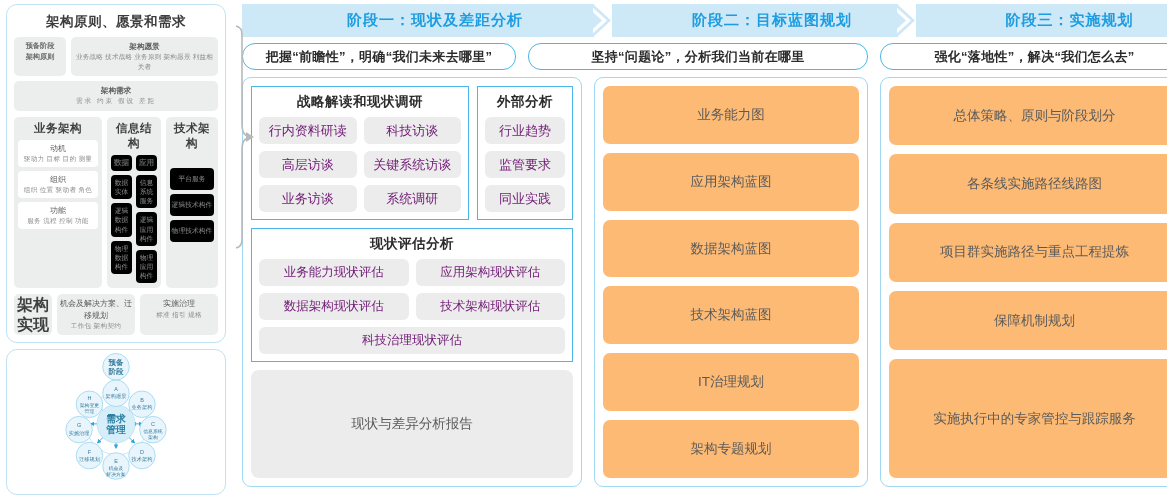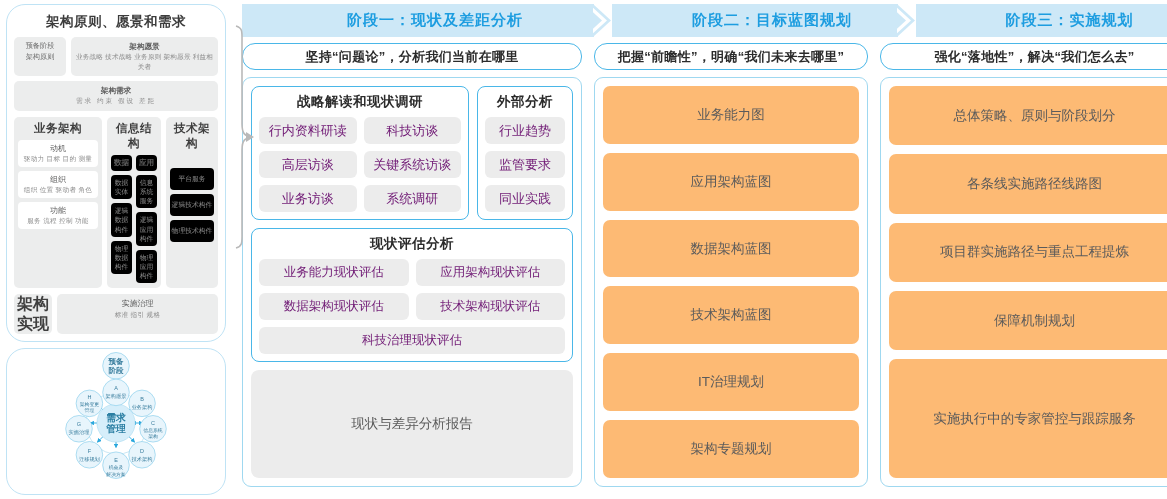--- a/index.html
+++ b/index.html
@@ -13,42 +13,42 @@
 
   
   .left-col {
     width: 232px; height: 499px;
     padding: 4px 6px 4px 6px;
     display: flex; flex-direction: column; gap: 6px;
     flex: 0 0 232px;
   }
   .panel-outline {
     border: 1.4px solid #bfe3f5;
-    border-radius: 19px;
+    border-radius: 11px;
     background: #ffffff;
   }
   
   .togaf-panel { padding: 6px 7px 7px 7px; }
   .tg-title {
     text-align: center;
     font-size: 13.5px; font-weight: bold; color: #3c3c3c;
     letter-spacing: .5px;
     margin: 2px 0 6px 0;
   }
   .gbox {
     background: #eceded;
     border-radius: 5px;
   }
   .tg-row { display: flex; gap: 5px; }
   .tg-prep {
     flex: 0 0 52px;
     padding: 4px 2px;
     text-align: center;
     font-size: 7.2px; color: #6d6d6d; line-height: 1.5;
-    font-weight: normal;
+    font-weight: bold;
   }
   .tg-vision { flex: 1; padding: 4px 4px; text-align: center; }
   .tg-hd { font-size: 7.6px; font-weight: bold; color: #5e5e5e; line-height: 1.45; }
   .tg-sub { font-size: 6.6px; color: #8d8d8d; line-height: 1.55; letter-spacing: .2px; }
   .tg-req { margin-top: 5px; padding: 4px 4px; text-align: center; }
   .tg-req .tg-sub { letter-spacing: 2px; }
 
   .tg-cols { display: flex; gap: 5px; margin-top: 6px; }
   .tg-col { border-radius: 5px; background: #eceded; padding: 4px 4px 5px 4px; }
   .tg-col.biz { flex: 0 0 88px; }
@@ -127,21 +127,21 @@
     border-radius: 9px;
     padding: 8px;
     background: #fff;
     display: flex; flex-direction: column;
   }
 
   
   .p1-top { display: flex; gap: 8px; }
   .sub-card {
     border: 1.5px solid #4ab7e8;
-    border-radius: 8px;
+    border-radius: 0;
     padding: 6px 7px 7px 7px;
     background: #fff;
   }
   .sub-title {
     text-align: center; font-size: 13.5px; font-weight: bold;
     color: #2b2b2b; margin-bottom: 6px; letter-spacing: .5px;
   }
   .chip {
     background: #ececec; border-radius: 6px;
     display: flex; align-items: center; justify-content: center;
@@ -239,20 +239,24 @@
           <div style="height:13px"></div>
           <div class="cell">平台服务</div>
           <div class="cell">逻辑技术构件</div>
           <div class="cell">物理技术构件</div>
         </div>
       </div>
 
       <div class="tg-impl">
         <div class="impl-label">架构实现</div>
         <div class="impl-cell">
+          <div class="wh">机会及解决方案、迁移规划</div>
+          <div class="ws">工作包  架构契约</div>
+        </div>
+        <div class="impl-cell">
           <div class="wh">实施治理</div>
           <div class="ws">标准  指引  规格</div>
         </div>
       </div>
     </div>
 
     <div class="panel-outline adm-panel">
       <svg viewBox="0 0 220 250" preserveAspectRatio="xMidYMid meet">
         <defs>
           <marker id="ar" markerWidth="5" markerHeight="5" refX="4" refY="2.5" orient="auto">
@@ -355,22 +359,22 @@
           <path d="M-8,1 L9,16.5 L-8,32 L-3,32 L14,16.5 L-3,1 Z" fill="#ffffff"></path>
         </svg>
       </div>
       <div class="ph-band" style="width:273px; margin-left:18px">
         <span class="ph-text">阶段三：实施规划</span>
 
       </div>
     </div>
 
     <div class="stmt-row">
+      <div class="stmt" style="width:274px">把握“前瞻性”，明确“我们未来去哪里”</div>
       <div class="stmt" style="width:340px">坚持“问题论”，分析我们当前在哪里</div>
-      <div class="stmt" style="width:274px">把握“前瞻性”，明确“我们未来去哪里”</div>
       <div class="stmt" style="flex:1">强化“落地性”，解决“我们怎么去”</div>
     </div>
 
     <div class="cols-row">
 
       <div class="col-card" style="width:340px">
         <div class="p1-top">
           <div class="sub-card" style="flex:1">
             <div class="sub-title">战略解读和现状调研</div>
             <div class="grid2">

